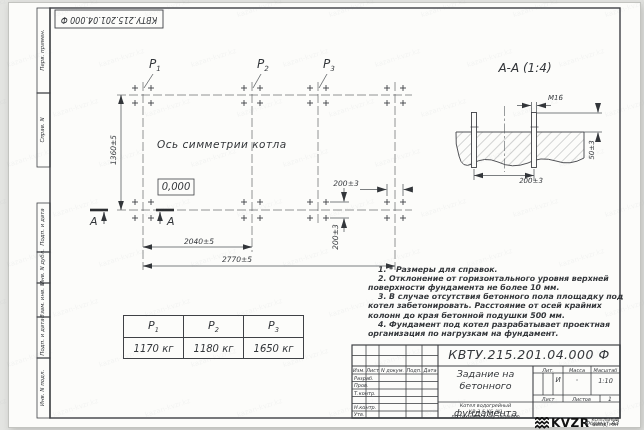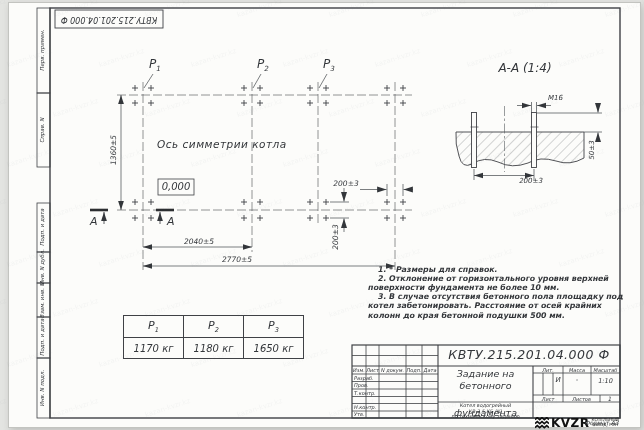--- a/index.html
+++ b/index.html
@@ -203,20 +203,21 @@
     <td>1180 кг</td>
     <td>1650 кг</td>
   </tr>
 </tbody>
   </table>
 
 <div class="notes">
   <p>1. * Размеры для справок.</p>
   <p>2. Отклонение от горизонтального уровня верхней поверхности фундамента не более 10 мм.</p>
   <p>3. В случае отсутствия бетонного пола площадку под котел забетонировать. Расстояние от осей крайних колонн до края бетонной подушки 500 мм.</p>
+  <p>4. Фундамент под котел разрабатывает проектная организация по нагрузкам на фундамент.</p>
 </div>
 
 <span class="t cc" style="left:440px;top:349px;width:178px;font-size:12.5px;letter-spacing:.5px;">КВТУ.215.201.04.000  Ф</span>
 <span class="t cc" style="left:438px;top:369px;width:95px;font-size:9.5px;">Задание на</span>
 <span class="t cc" style="left:438px;top:380.5px;width:95px;font-size:9.5px;">бетонного</span>
 <span class="t cc" style="left:438px;top:392px;width:95px;font-size:9.5px;margin-top:16px;">фундамента</span>
 <span class="t cc" style="left:438px;top:403px;width:95px;font-size:4.9px;">Котел водогрейный</span>
 <span class="t cc" style="left:438px;top:408.5px;width:95px;font-size:4.9px;">КВ-2,5 КБ (К)</span>
 <span class="t cc" style="left:438px;top:413.5px;width:95px;font-size:4.9px;">по техническому заданию</span>
 

